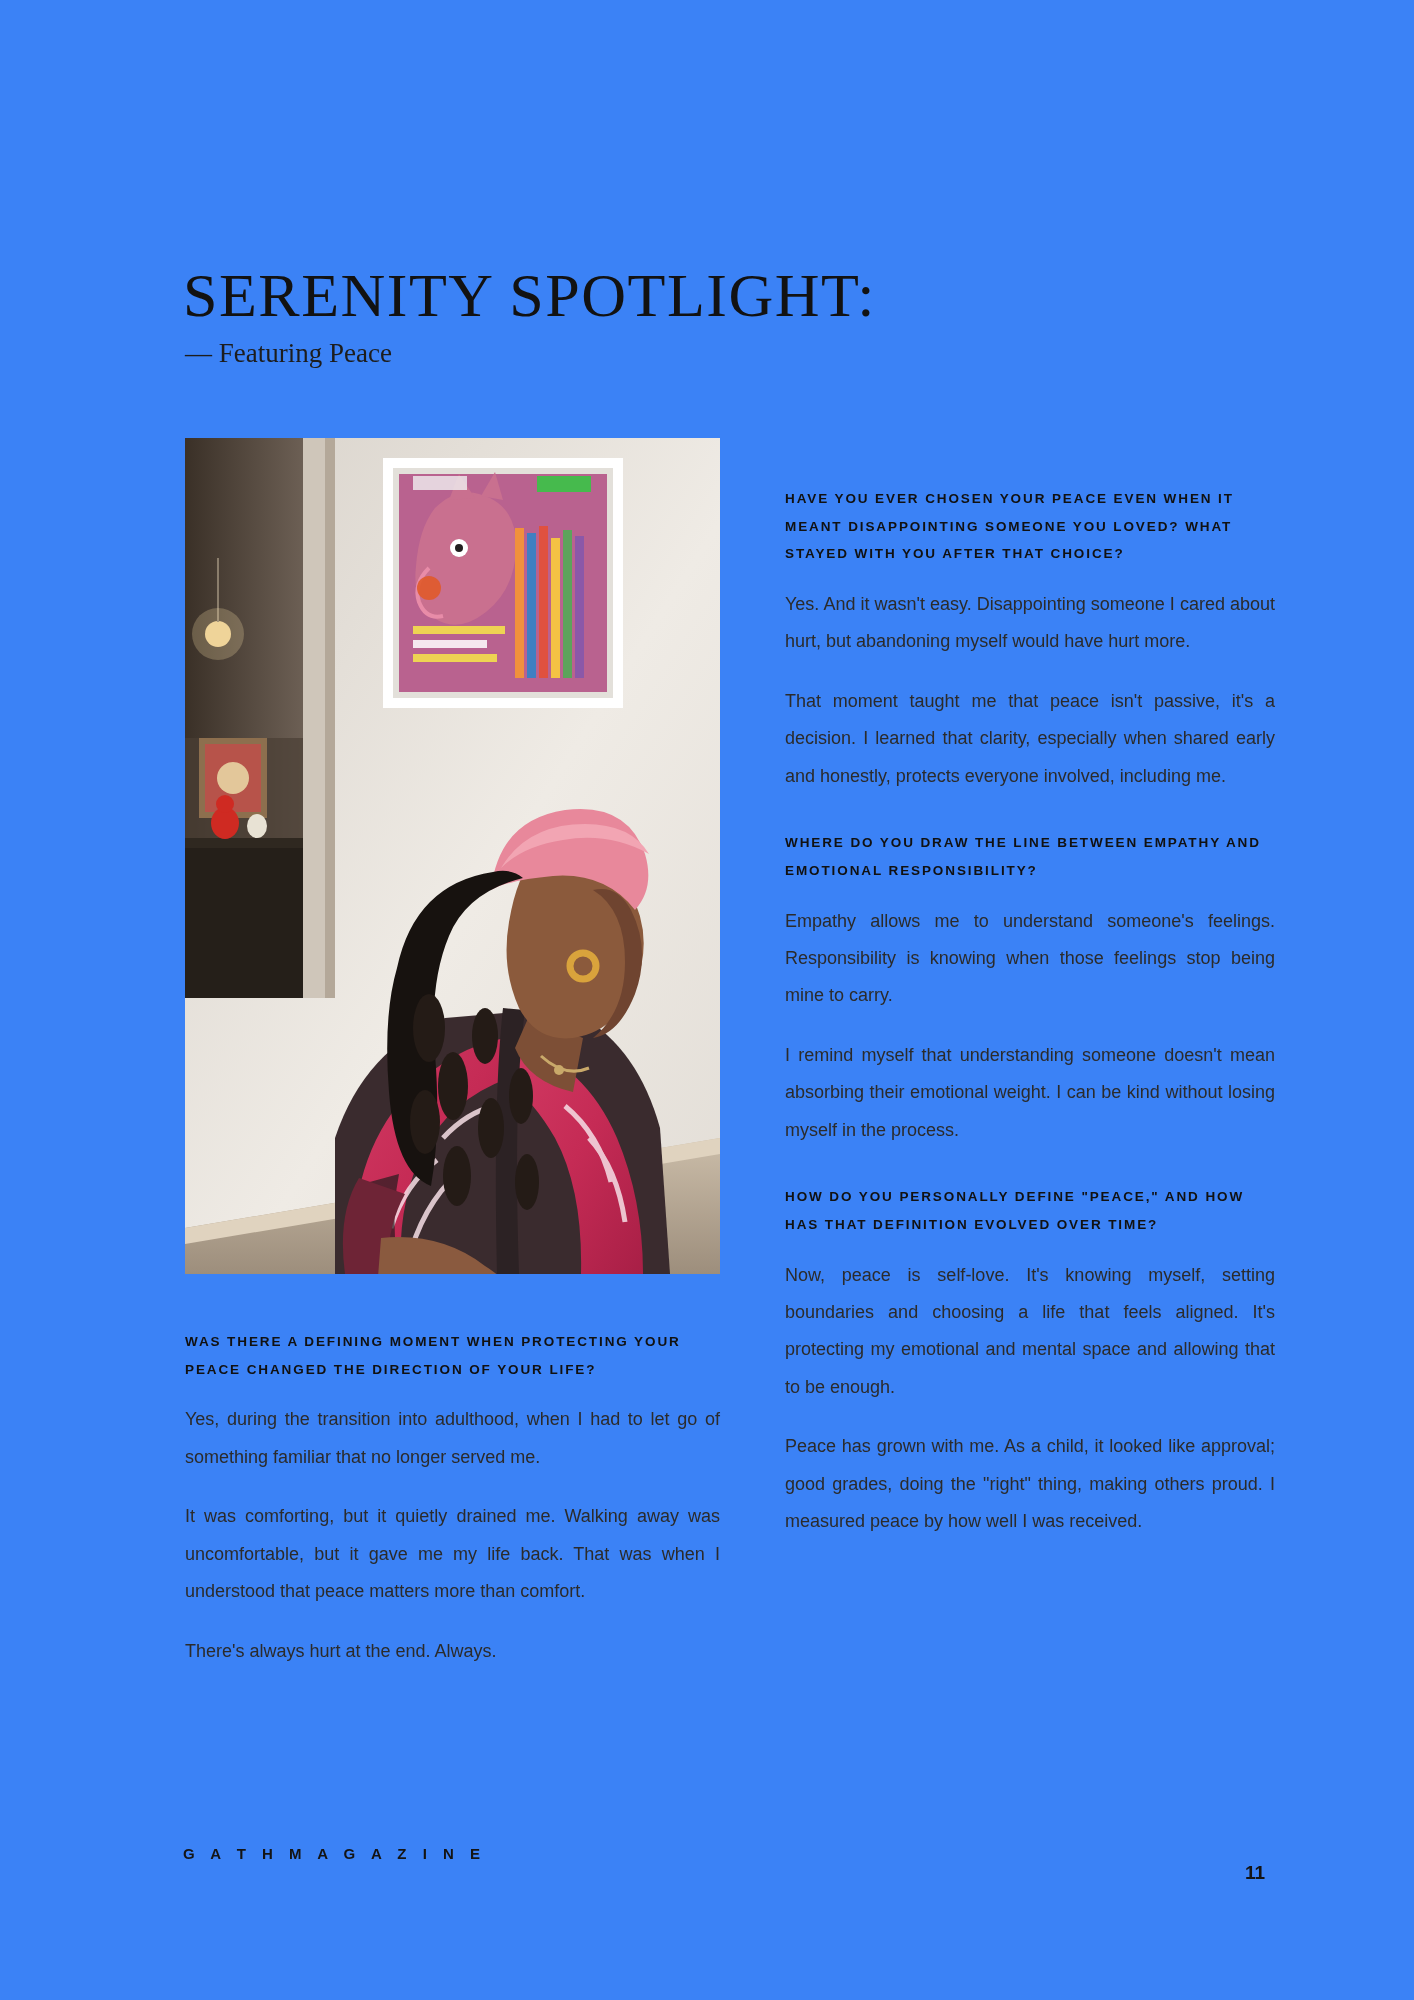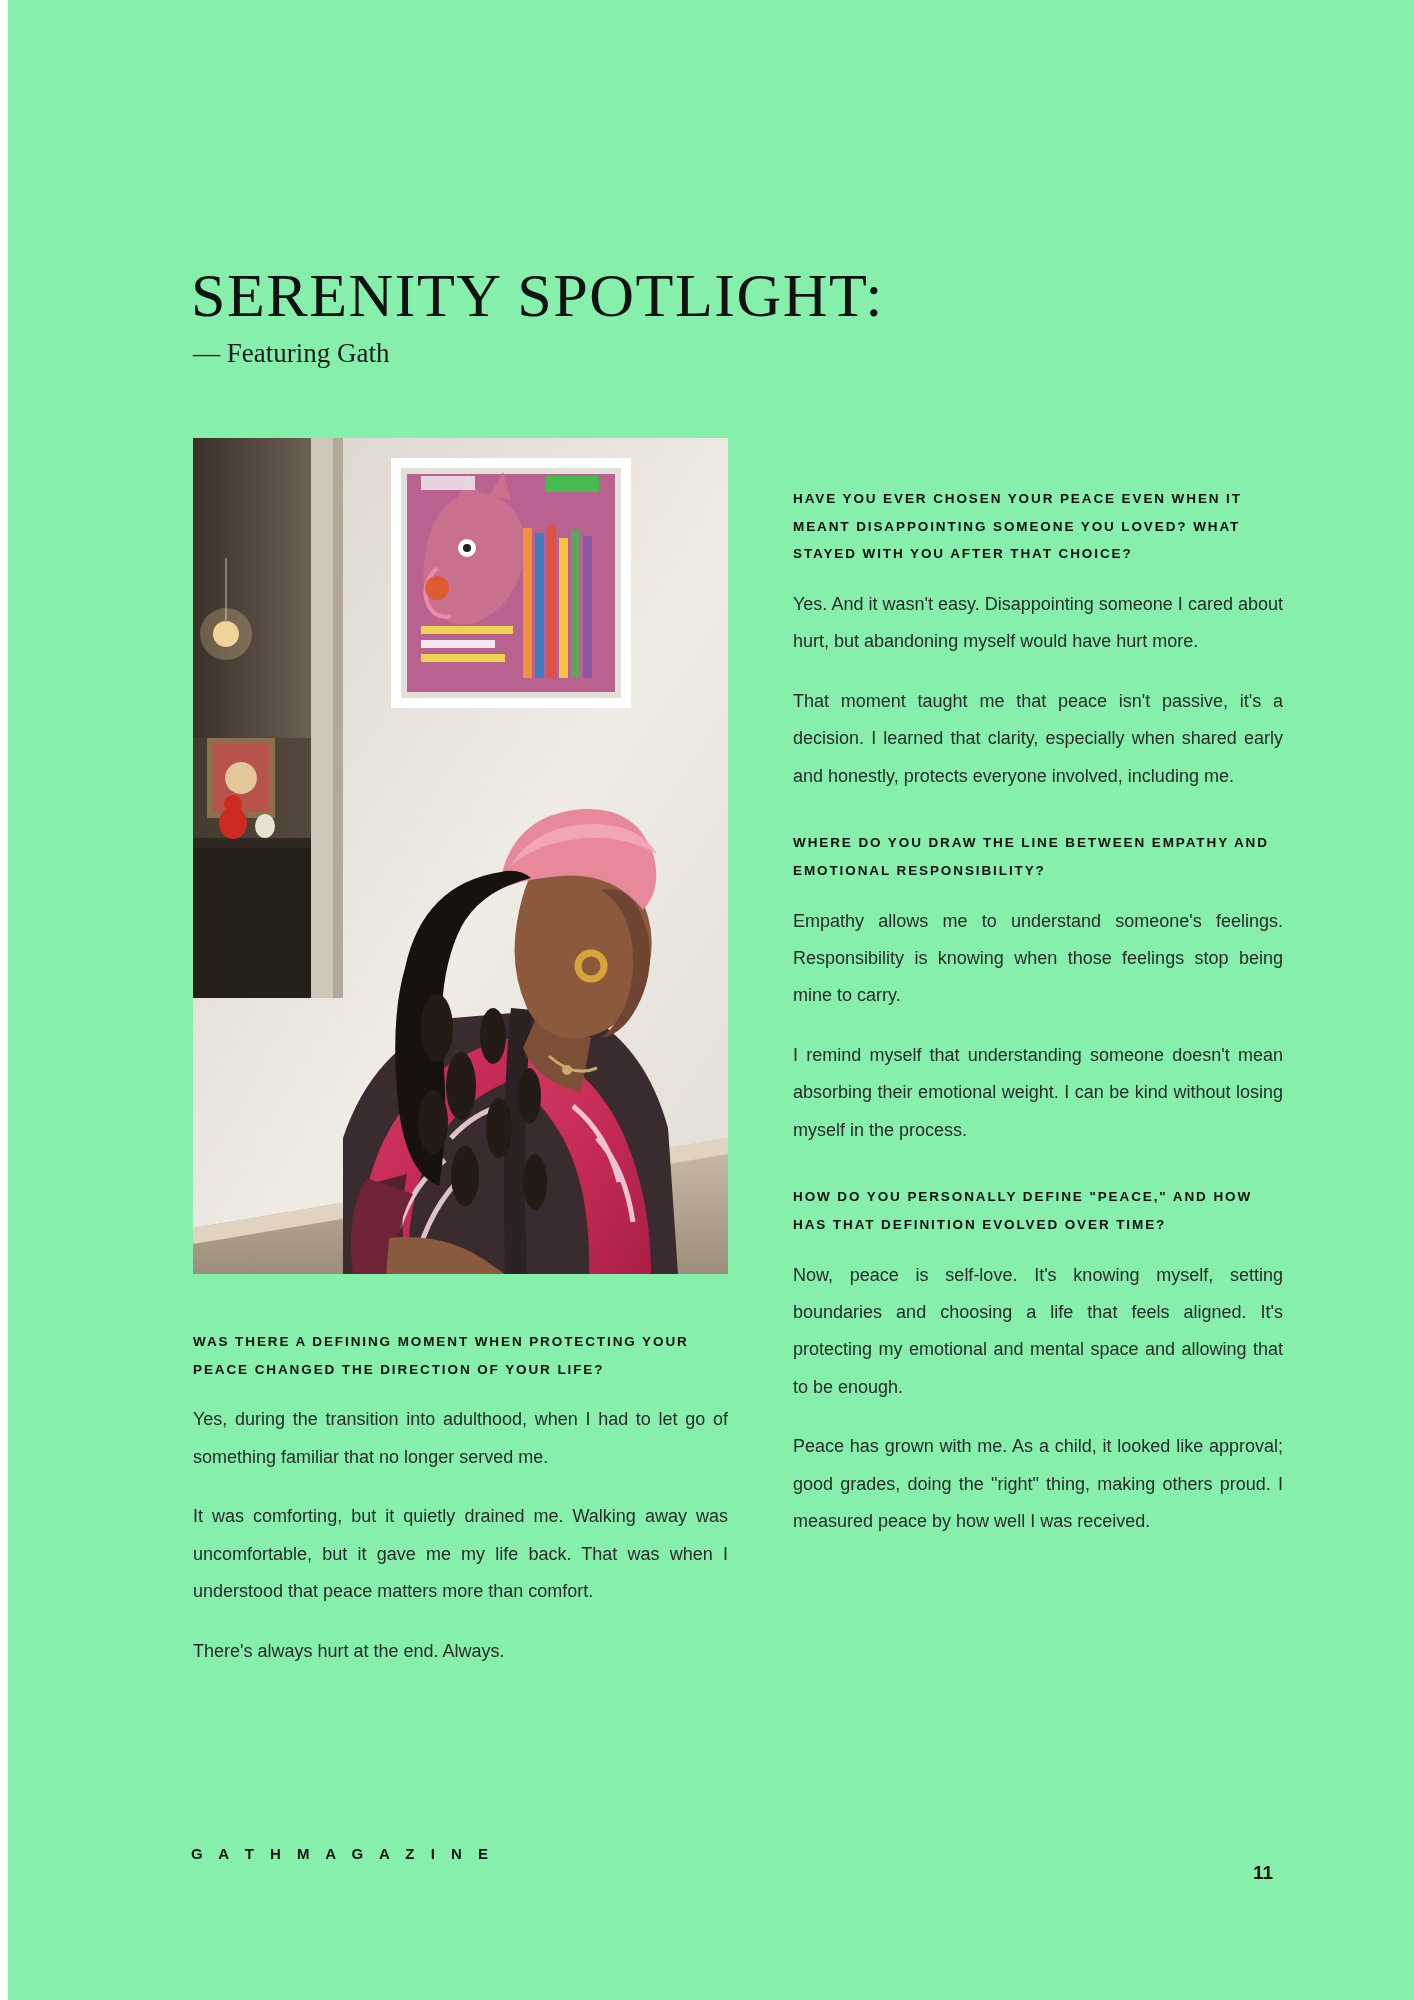--- a/index.html
+++ b/index.html
@@ -12,22 +12,21 @@
     height: 2000px;
     position: relative;
     font-family: "Liberation Sans", sans-serif;
     color: #1a1a1a;
     overflow: hidden;
   }
 
   .page {
     position: absolute;
     inset: 0;
-    background: #86efac;
-    margin-left: 8px;
+    background: #3b82f6;
   }
 
   
   .title {
     position: absolute;
     left: 183px;
     top: 218px;
     font-family: "Liberation Serif", serif;
     font-size: 62px;
     letter-spacing: 1.5px;
@@ -117,21 +116,21 @@
     font-weight: bold;
     color: #141414;
   }
 </style>
 </head>
 <body>
 
 <div class="page">
 
   <h1 class="title">SERENITY SPOTLIGHT:</h1>
-  <div class="subtitle">— Featuring Gath</div>
+  <div class="subtitle">— Featuring Peace</div>
 
   <div class="photo">
     <svg viewBox="0 0 535 836" preserveAspectRatio="xMidYMid slice">
       <defs>
         <linearGradient id="wallg" x1="0" y1="0" x2="1" y2="1">
           <stop offset="0%" stop-color="#d8d2ca"></stop>
           <stop offset="55%" stop-color="#efebe5"></stop>
           <stop offset="100%" stop-color="#e2ddd6"></stop>
         </linearGradient>
         <linearGradient id="counterg" x1="0" y1="0" x2="0" y2="1">

